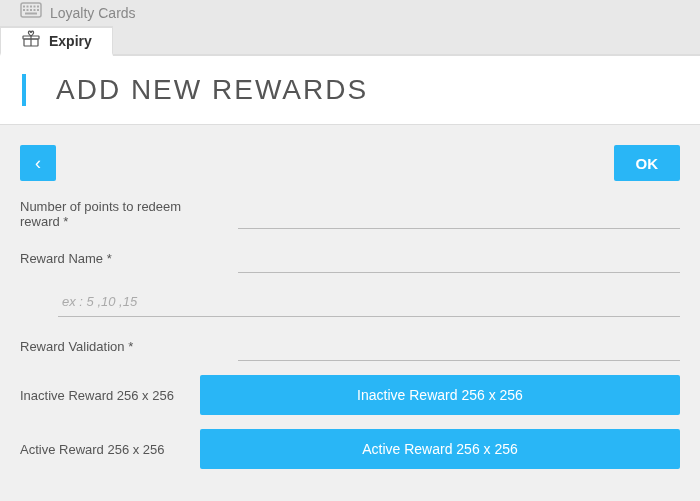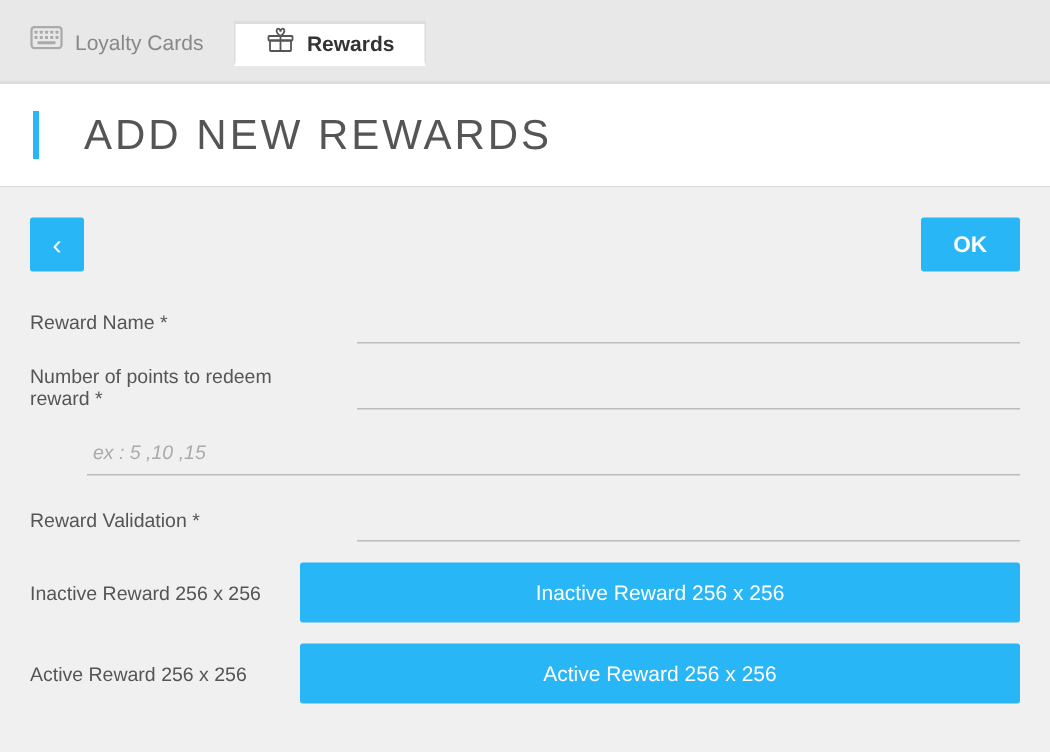--- a/index.html
+++ b/index.html
@@ -10,21 +10,22 @@
       min-height: 501px;
       overflow: hidden;
     }
 
     
     .tab-bar {
       display: flex;
       background: #e8e8e8;
       border-bottom: 2px solid #ddd;
       height: 56px;
-      align-items: center;
+      align-items: flex-start;
+      flex-direction: column;
     }
     .tab {
       display: flex;
       align-items: center;
       gap: 8px;
       padding: 0 20px;
       cursor: pointer;
       font-size: 14px;
       color: #888;
       border-bottom: 3px solid transparent;
@@ -172,48 +173,48 @@
   <div class="tab active">
     <span class="tab-icon">
       <svg width="20" height="20" viewBox="0 0 20 20" fill="none" xmlns="http://www.w3.org/2000/svg">
         <rect x="2" y="8" width="16" height="3" rx="0.5" stroke="#555" stroke-width="1.2" fill="none"></rect>
         <rect x="3" y="11" width="14" height="7" rx="0.5" stroke="#555" stroke-width="1.2" fill="none"></rect>
         <line x1="10" y1="8" x2="10" y2="18" stroke="#555" stroke-width="1.2"></line>
         <path d="M10 8 C10 8 7 6 7.5 4 C8 2.5 10 3 10 5" stroke="#555" stroke-width="1.2" fill="none"></path>
         <path d="M10 8 C10 8 13 6 12.5 4 C12 2.5 10 3 10 5" stroke="#555" stroke-width="1.2" fill="none"></path>
       </svg>
     </span>
-    <span>Rewards</span>
+    <span>Expiry</span>
   </div>
 </div>
 
 <div class="page-title-bar">
   <h1 class="page-title">ADD NEW REWARDS</h1>
 </div>
 
 <div class="main-content">
 
   <div class="nav-row">
     <button class="btn-back">‹</button>
     <button class="btn-ok">OK</button>
   </div>
 
   <div class="form-table">
 
     <div class="form-row">
+      <label class="form-label">Number of points to redeem reward *</label>
+      <input class="form-input" type="text" value="" placeholder="" style="">
+    </div>
+
+    <div class="form-row">
       <label class="form-label">Reward Name *</label>
       <input class="form-input" type="text" value="" placeholder="" style="">
     </div>
 
     <div class="form-row">
-      <label class="form-label">Number of points to redeem reward *</label>
-      <input class="form-input" type="text" value="" placeholder="" style="">
-    </div>
-
-    <div class="form-row">
       <input class="form-input" type="text" value="" placeholder="ex : 5 ,10 ,15" style="">
     </div>
 
     <div class="form-row">
       <label class="form-label">Reward Validation *</label>
       <input class="form-input" type="text" value="" placeholder="" style="">
     </div>
 
     <div class="form-row">
       <label class="form-label">Inactive Reward 256 x 256</label>

